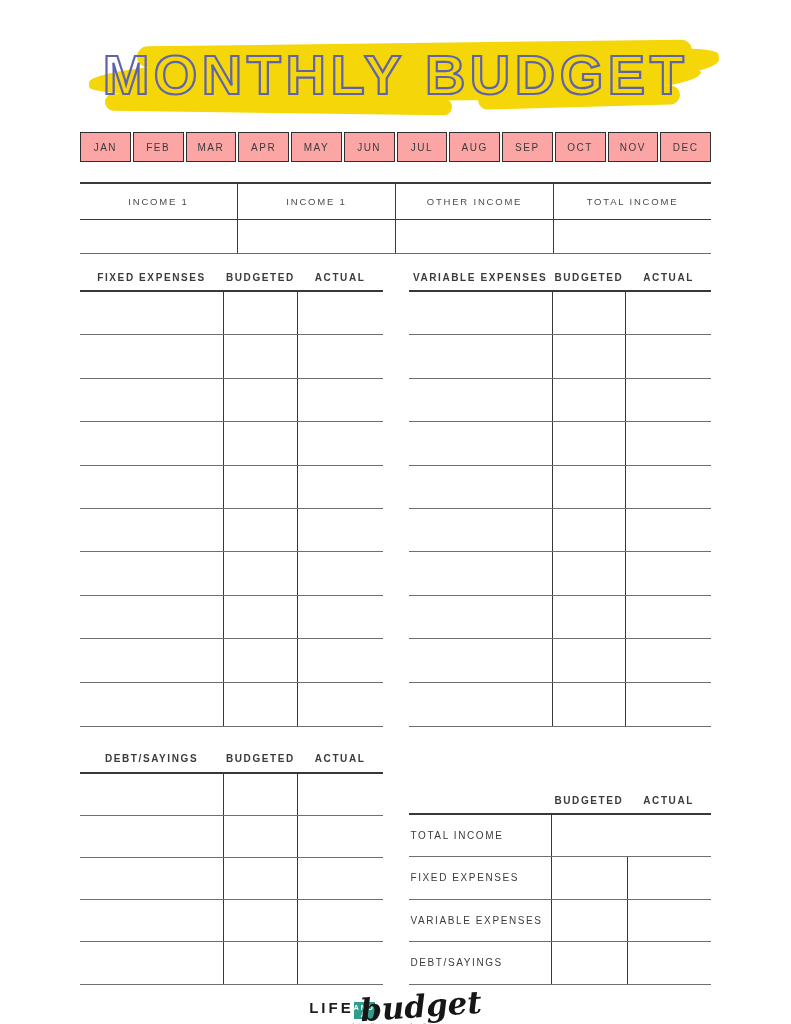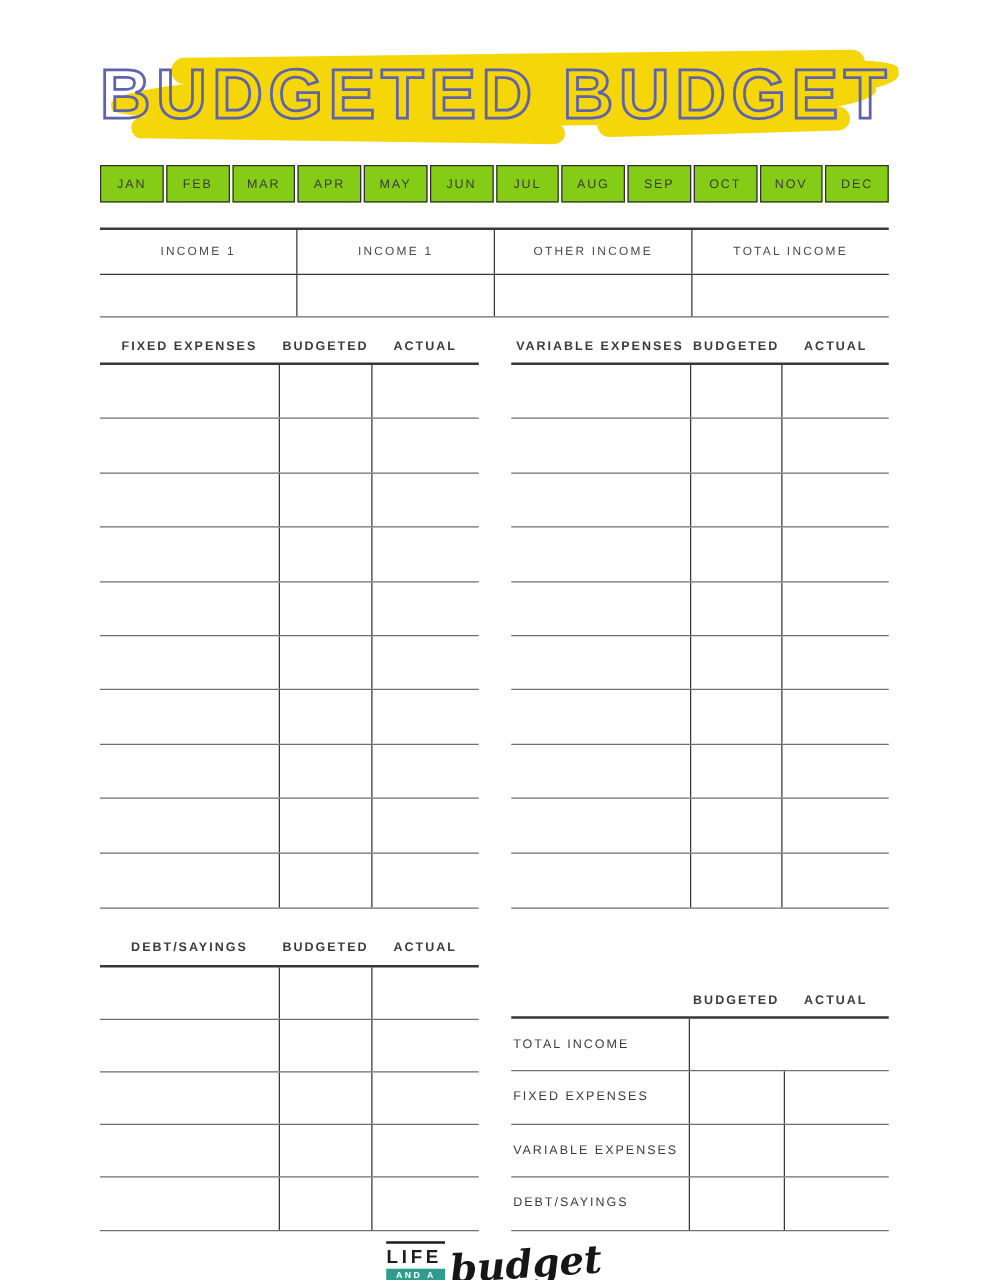--- a/index.html
+++ b/index.html
@@ -16,21 +16,21 @@
   .b4 { right:-1.2%; top:13px; width:19%; height:27px; border-radius:40% 60% 50% 50% / 60% 40% 50% 50%; transform:rotate(-4deg); }
   .b5 { right:5%; top:52px; width:32%; height:19px; border-radius:30px; transform:rotate(-1.6deg); }
   .title-text { position:absolute; left:0; right:0; top:11px; text-align:center;
     font-weight:700; font-size:56px; letter-spacing:4.5px; line-height:1;
     color:transparent; -webkit-text-stroke:2.2px #5F63AD; white-space:nowrap; }
   @supports not (-webkit-text-stroke:1px black) { .title-text { color:#5F63AD; } }
 
   
   .months { display:flex; gap:2px; margin-top:12px; height:30px; }
   .month-box { flex:1; border:1.4px solid #303030; display:flex; align-items:center; justify-content:center;
-    font-size:10px; letter-spacing:1.5px; color:#3b3b3b; background:#84cc16; }
+    font-size:10px; letter-spacing:1.5px; color:#3b3b3b; background:#fca5a5; }
 
   
   .income { margin-top:20px; border-top:2px solid #3a3a3a; border-bottom:1px solid #6a6a6a; }
   .inc-row { display:flex; }
   .inc-row.head { height:36px; border-bottom:1.5px solid #3a3a3a; }
   .inc-row.body { height:33px; }
   .inc-cell { flex:1; display:flex; align-items:center; justify-content:center;
     font-size:9.5px; letter-spacing:1.8px; color:#4a4a4a; }
   .inc-cell + .inc-cell { border-left:1.4px solid #3a3a3a; }
 
@@ -55,39 +55,39 @@
   .srow { display:flex; align-items:center; height:42.2px; border-bottom:1px solid #6f6f6f; }
   .srow:last-child { border-bottom:none; }
   .sc1 { width:47%; font-size:10px; letter-spacing:1.6px; color:#3b3b3b; padding-left:2px; }
   .sc2 { width:25.5%; height:100%; border-left:1.4px solid #383838; border-right:1.4px solid #383838; }
   .sc3 { width:27.5%; height:100%; }
   .srow.merged .sc2 { border-right:none; }
 
   
   .logo { margin-top:8px; display:flex; flex-direction:column; align-items:center; }
   .logo-row { display:flex; align-items:flex-end; }
-  .logo-left { display:flex; flex-direction:column; width:47px; }
+  .logo-left { display:flex; flex-direction:row; width:47px; }
   .logo-rule { height:2px; background:#1e1e1e; margin-bottom:3px; }
   .logo-life { font-weight:700; font-size:15px; letter-spacing:3px; color:#1e1e1e; line-height:1; }
   .logo-anda { margin-top:2px; background:#2E9D8C; color:#ffffff; font-size:7px; letter-spacing:2px; text-align:center; padding:2px 0 1px; font-weight:700; }
   .logo-budget { font-family:"DejaVu Serif", serif; font-style:italic; font-weight:700; font-size:31px; color:#161616; margin-left:4px; transform:rotate(-4deg); line-height:0.85; }
   .logo-tagline { margin-top:3px; color:#2E9D8C; font-size:5px; letter-spacing:0.6px; }
 </style>
 </head>
 <body>
 
 <div class="page">
 
   <div class="title-wrap">
     <div class="brush b1"></div>
     <div class="brush b2"></div>
     <div class="brush b3"></div>
     <div class="brush b4"></div>
     <div class="brush b5"></div>
-    <div class="title-text">BUDGETED BUDGET</div>
+    <div class="title-text">MONTHLY BUDGET</div>
   </div>
 
   <div class="months" id="months-row">
       <div class="month-box">JAN</div>
       <div class="month-box">FEB</div>
       <div class="month-box">MAR</div>
       <div class="month-box">APR</div>
       <div class="month-box">MAY</div>
       <div class="month-box">JUN</div>
       <div class="month-box">JUL</div>

